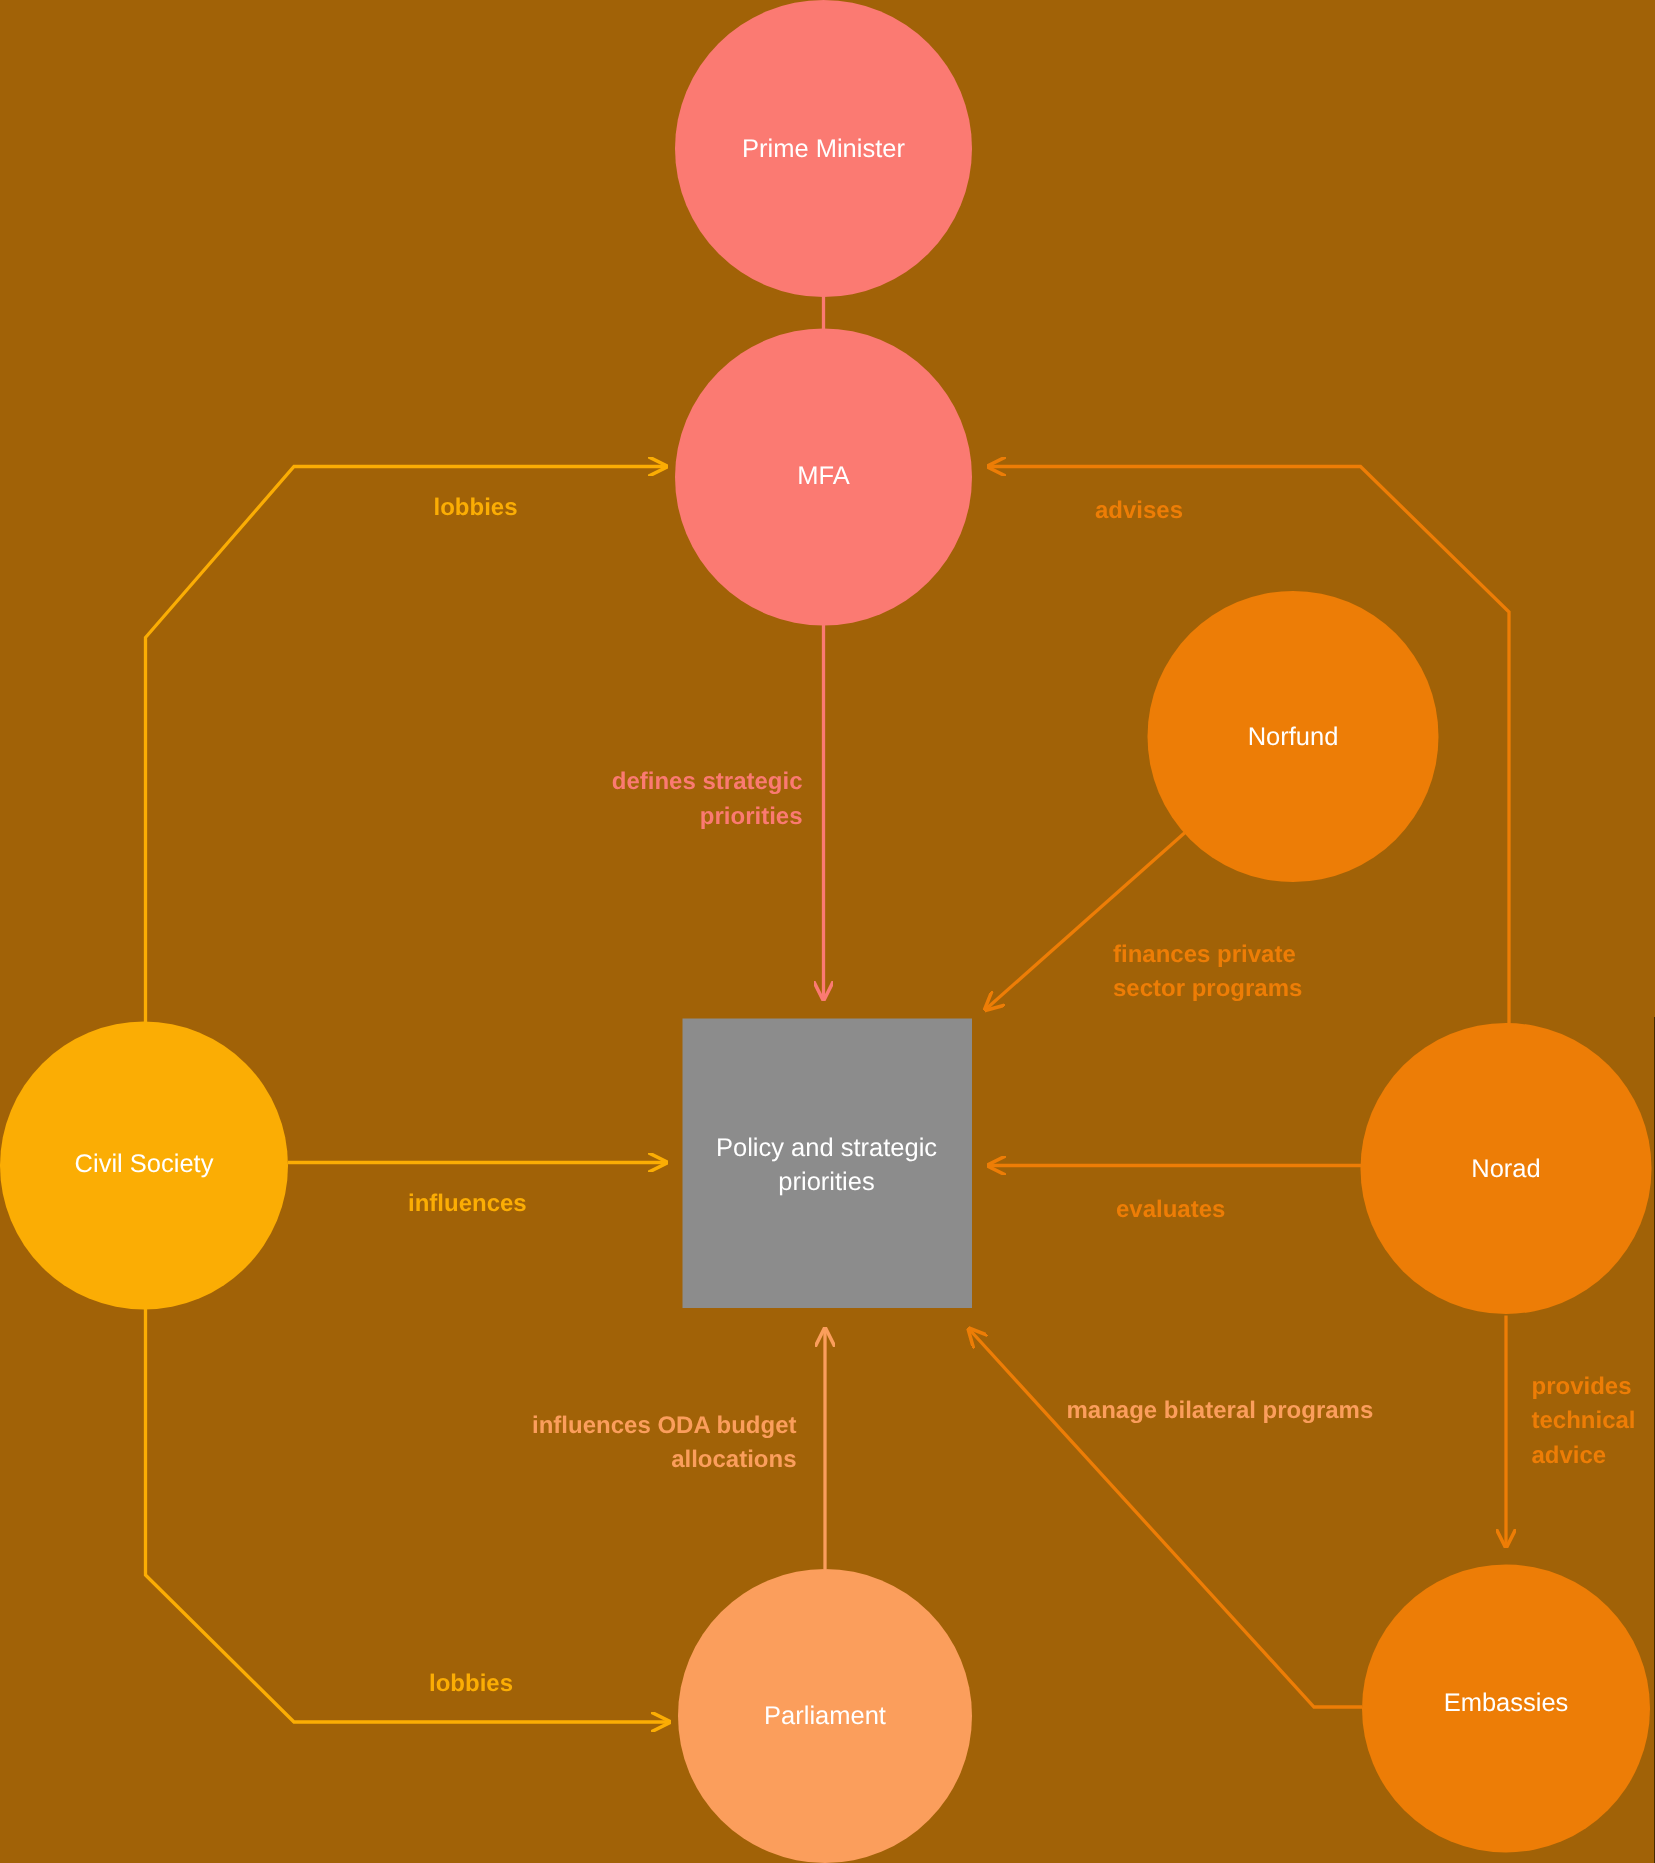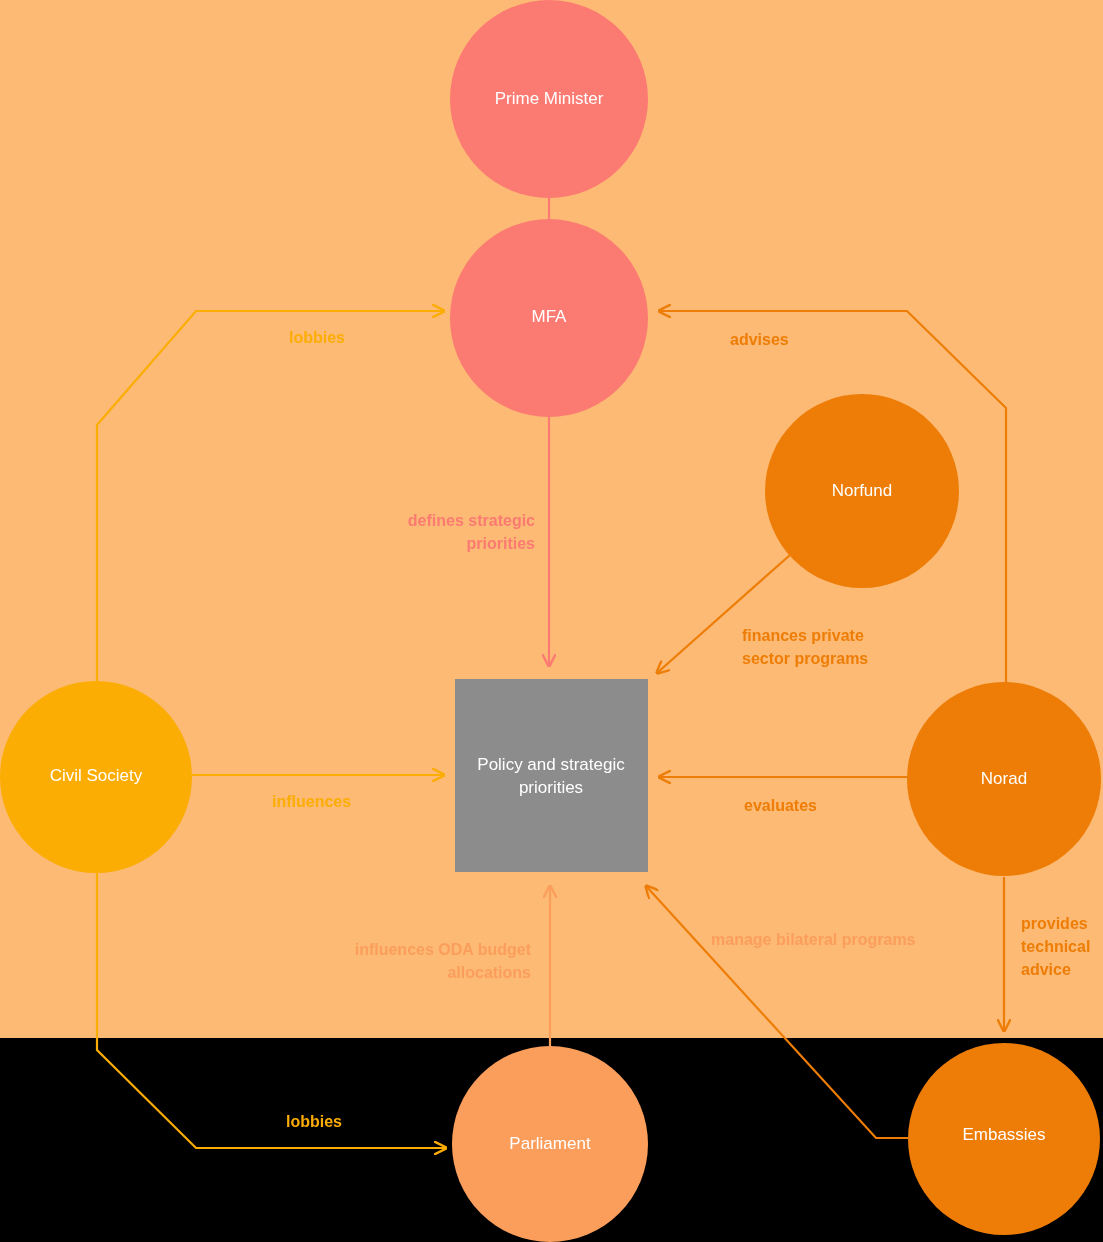--- a/index.html
+++ b/index.html
@@ -9,22 +9,22 @@
   }
   body {
     width: 1103px;
     height: 1242px;
     overflow: hidden;
     font-family: "Liberation Sans", sans-serif;
   }
   #diagram-root {
     position: relative;
     width: 1103px;
-    height: 1038px;
-    background: #fdba74;
+    height: 1242px;
+    background: #a16207;
   }
   svg#diagram-svg {
     position: absolute;
     top: 0;
     left: 0;
     width: 1103px;
     height: 1242px;
     display: block;
   }
   .node-label {

